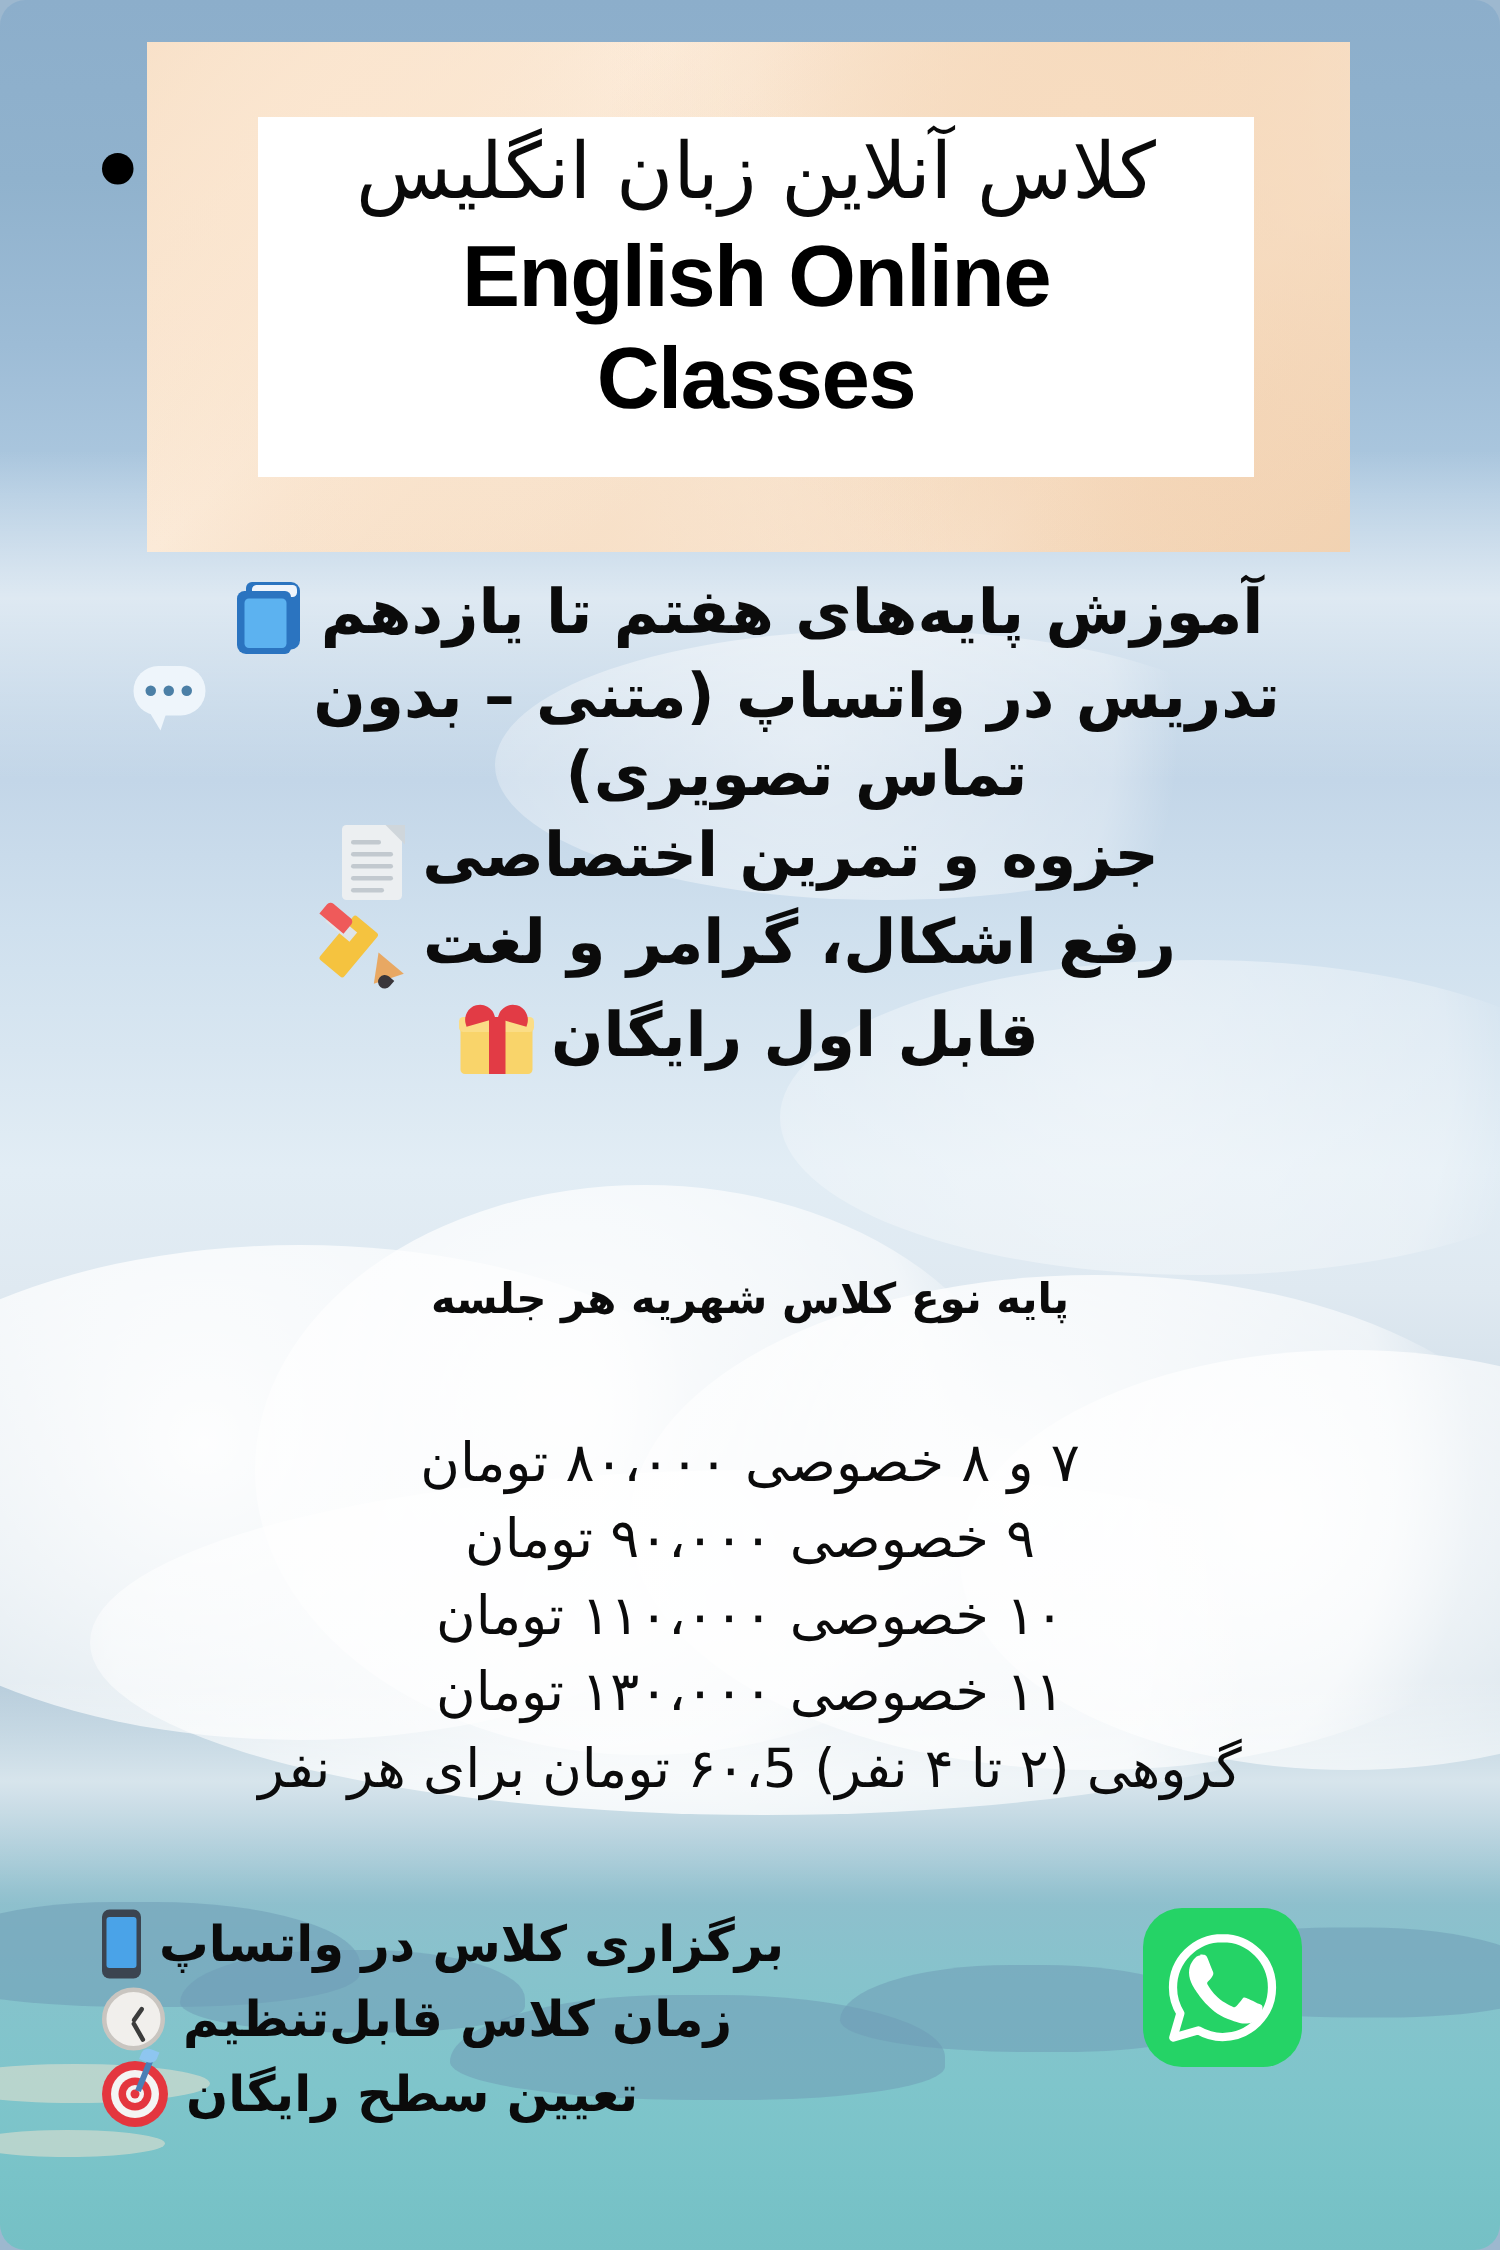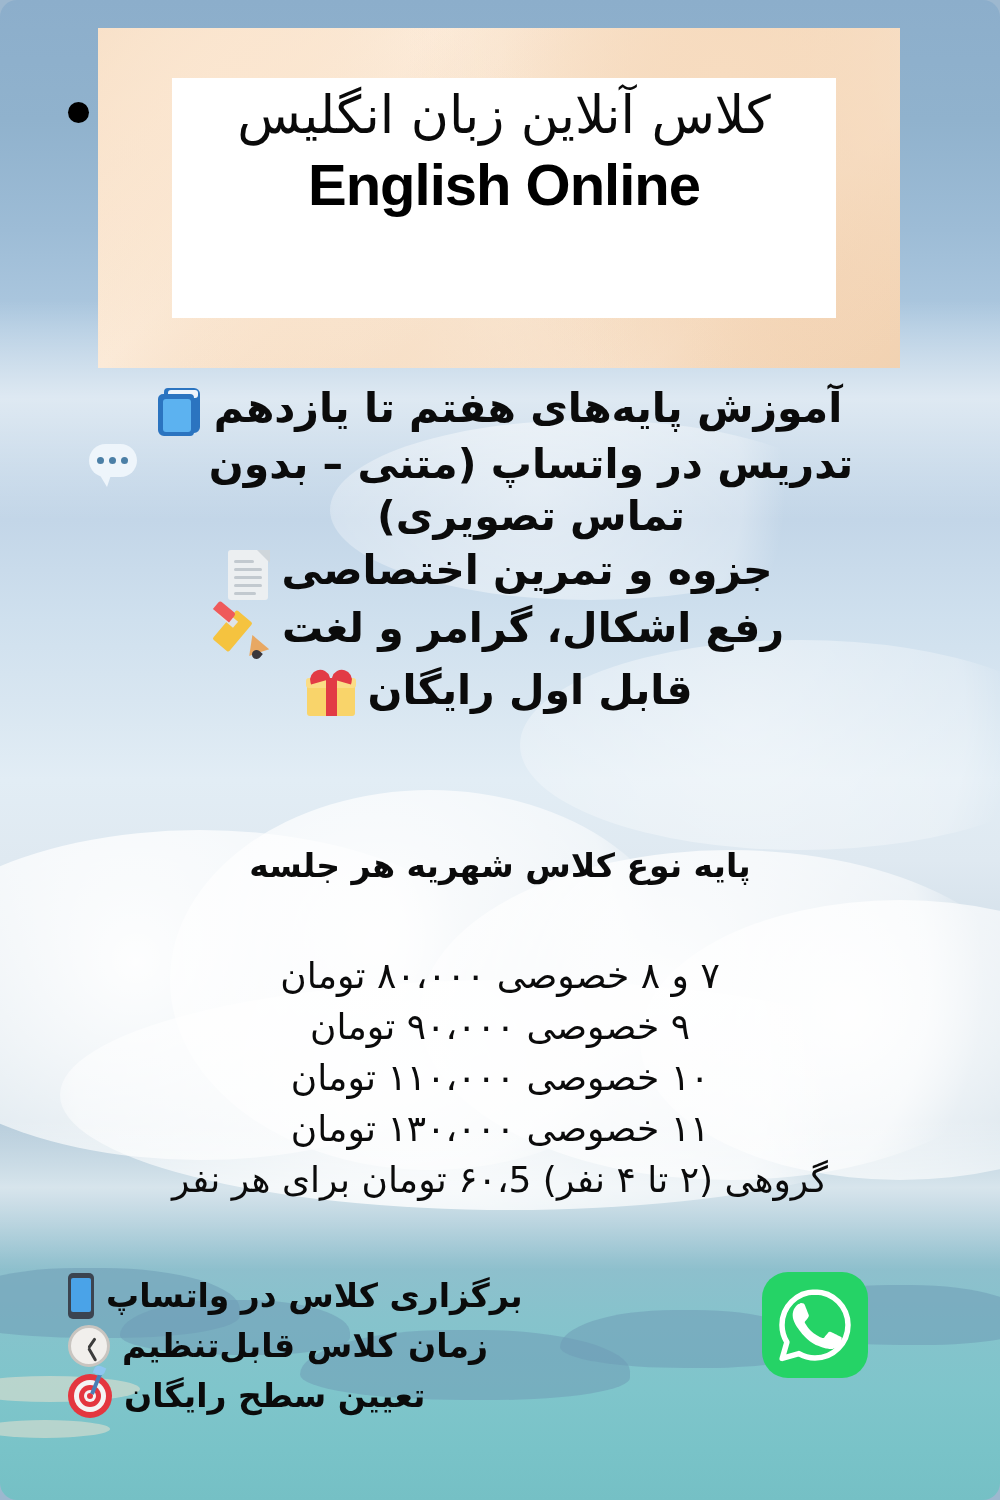--- a/index.html
+++ b/index.html
@@ -155,21 +155,21 @@
   .ico-dart .r2{position:absolute;left:6px;top:6px;width:32px;height:32px;border-radius:50%;background:#f4f4f4;}
   .ico-dart .r3{position:absolute;left:11px;top:11px;width:22px;height:22px;border-radius:50%;background:#e4363f;}
   .ico-dart .r4{position:absolute;left:16px;top:16px;width:12px;height:12px;border-radius:50%;background:#f4f4f4;}
   .ico-dart .r5{position:absolute;left:19px;top:19px;width:6px;height:6px;border-radius:50%;background:#e4363f;}
   .ico-dart .arrow{position:absolute;left:22px;top:-6px;width:4px;height:26px;background:#4a7fb5;transform:rotate(22deg);transform-origin:50% 100%;}
   .ico-dart .fletch{position:absolute;left:26px;top:-8px;width:11px;height:9px;background:#8ec6f0;border-radius:50% 0 50% 0;transform:rotate(22deg);}
 
   
   #price-head{
     position:absolute;left:0;right:0;top:845px;text-align:center;direction:rtl;
-    font-size:33px;line-height:42px;font-weight:bold;color:#0b0b0b;
+    font-size:28px;line-height:42px;font-weight:bold;color:#0b0b0b;
     font-family:"DejaVu Sans","Liberation Sans",sans-serif;
   }
   #price-rows{
     position:absolute;left:0;right:0;top:950px;text-align:center;direction:rtl;
   }
   .price-row{
     font-size:36px;line-height:51px;font-weight:normal;color:#0b0b0b;direction:rtl;
     font-family:"DejaVu Sans","Liberation Sans",sans-serif;
     white-space:nowrap;
   }
@@ -217,20 +217,21 @@
   <div class="island" style="left:770px;top:1285px;width:260px;height:60px;"></div>
   <div class="shore" style="left:-40px;top:1376px;width:180px;height:26px;"></div>
   <div class="shore" style="left:-20px;top:1420px;width:130px;height:18px;"></div>
 
   <div id="top-bullet"></div>
 
   <div id="header-banner">
     <div id="header-inner">
       <div id="title-fa">کلاس آنلاین زبان انگلیس</div>
       <div id="title-en-1">English Online</div>
+      <div id="title-en-2">Classes</div>
     </div>
   </div>
 
   <div id="features">
 
     <div class="feat-row">
       <span class="feat-icon ico ico-book">
         <span class="bk-back"></span>
           <span class="bk-page"></span>
           <span class="bk-front"></span>

